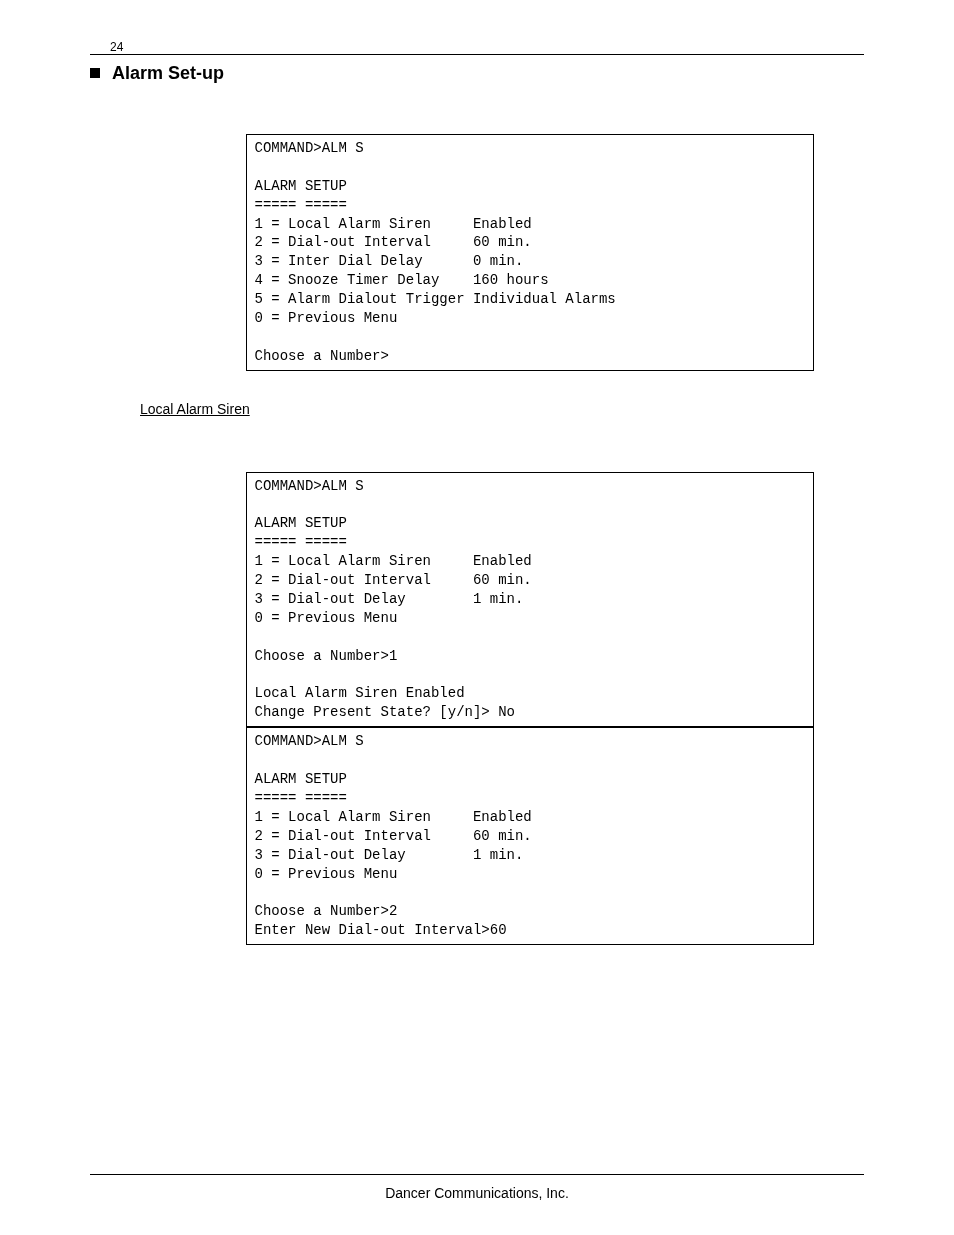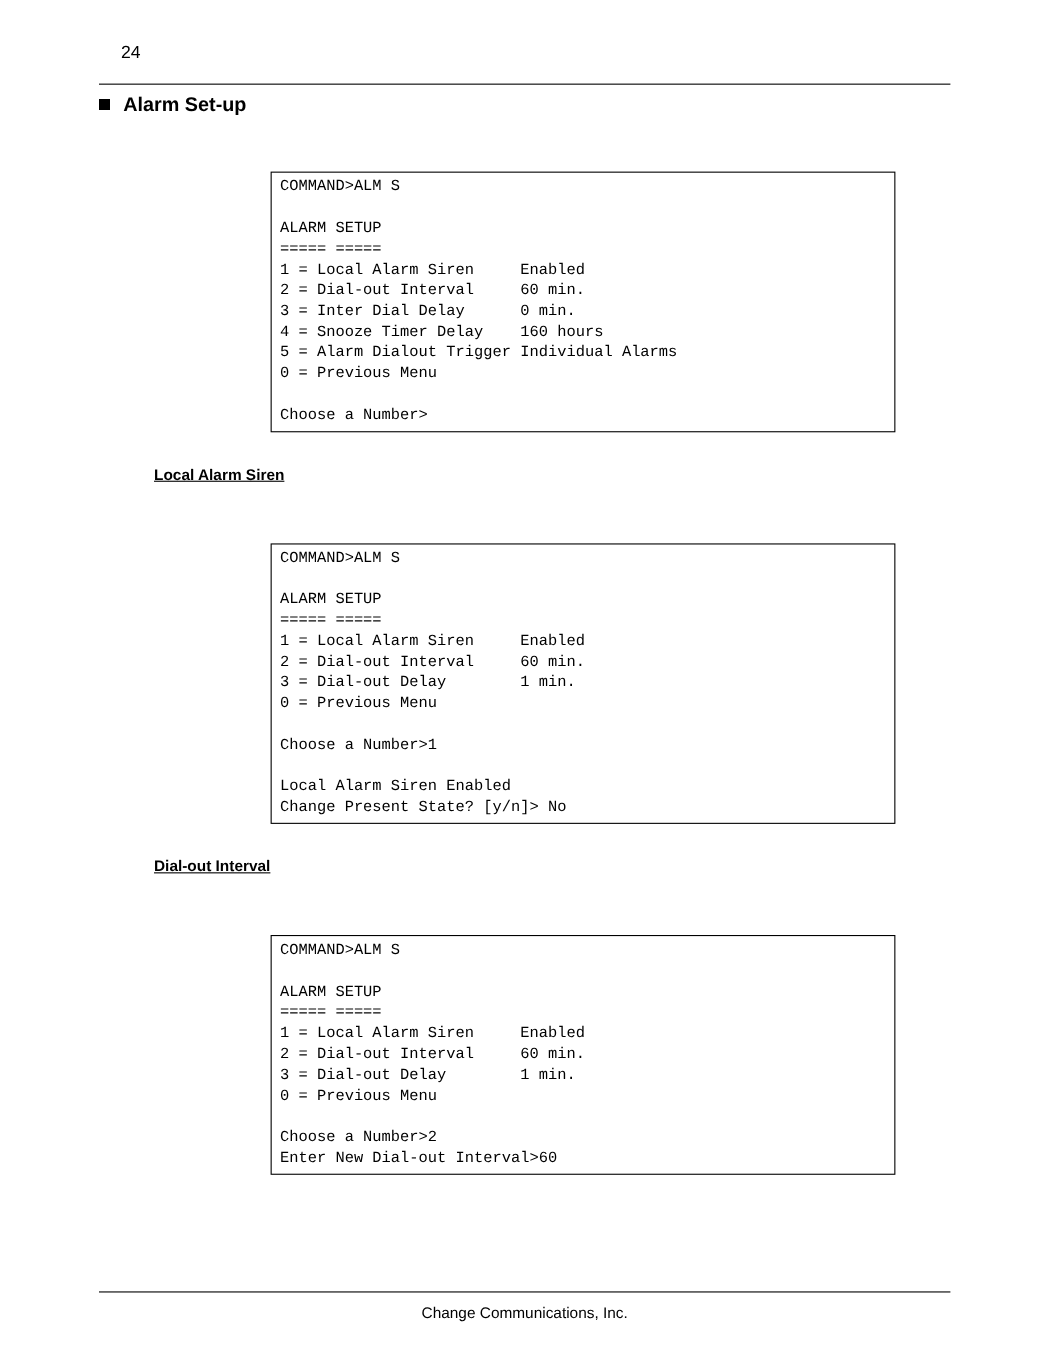--- a/index.html
+++ b/index.html
@@ -10,22 +10,21 @@
     color: #000;
     width: 954px;
   }
   .page {
     padding: 40px 90px 30px 90px;
     box-sizing: border-box;
     min-height: 1235px;
     position: relative;
   }
   .page-num {
-    font-size: 16px;
-    margin-bottom: 18px;
+    font-size: 12px;
     margin-left: 20px;
   }
   .hr-top {
     border: none;
     border-top: 1.5px solid #000;
     margin: 0 0 8px 0;
   }
   .section-title {
     font-size: 18px;
     font-weight: bold;
@@ -47,21 +46,21 @@
     font-size: 14px;
     white-space: pre;
     padding: 4px 8px 4px 8px;
     margin: 0 auto 0 auto;
     width: 568px;
     box-sizing: border-box;
     line-height: 1.35;
   }
   .sub-head {
     font-size: 14px;
-    font-weight: bold;
+    font-weight: normal;
     text-decoration: underline;
     margin: 30px 0 55px 0;
   }
   .block-wrap {
     margin-left: 105px;
   }
   .sub-wrap {
     margin-left: 50px;
   }
   .footer-area {
@@ -123,36 +122,33 @@
 3 = Dial-out Delay        1 min.
 0 = Previous Menu
 
 Choose a Number&gt;1
 
 Local Alarm Siren Enabled
 Change Present State? [y/n]&gt; No
 </div>
   </div>
 
-  <div class="sub-wrap">
-    <div class="sub-head">Dial-out Interval</div>
-  </div>
 
   <div class="block-wrap">
     <div class="code-box">COMMAND&gt;ALM S
 
 ALARM SETUP
 ===== =====
 1 = Local Alarm Siren     Enabled
 2 = Dial-out Interval     60 min.
 3 = Dial-out Delay        1 min.
 0 = Previous Menu
 
 Choose a Number&gt;2
 Enter New Dial-out Interval&gt;60</div>
   </div>
 
   <div class="footer-area">
     <hr class="hr-bot">
-    <div class="footer-text">Change Communications, Inc.</div>
+    <div class="footer-text">Dancer Communications, Inc.</div>
   </div>
 
 </div>
 
 </body></html>

